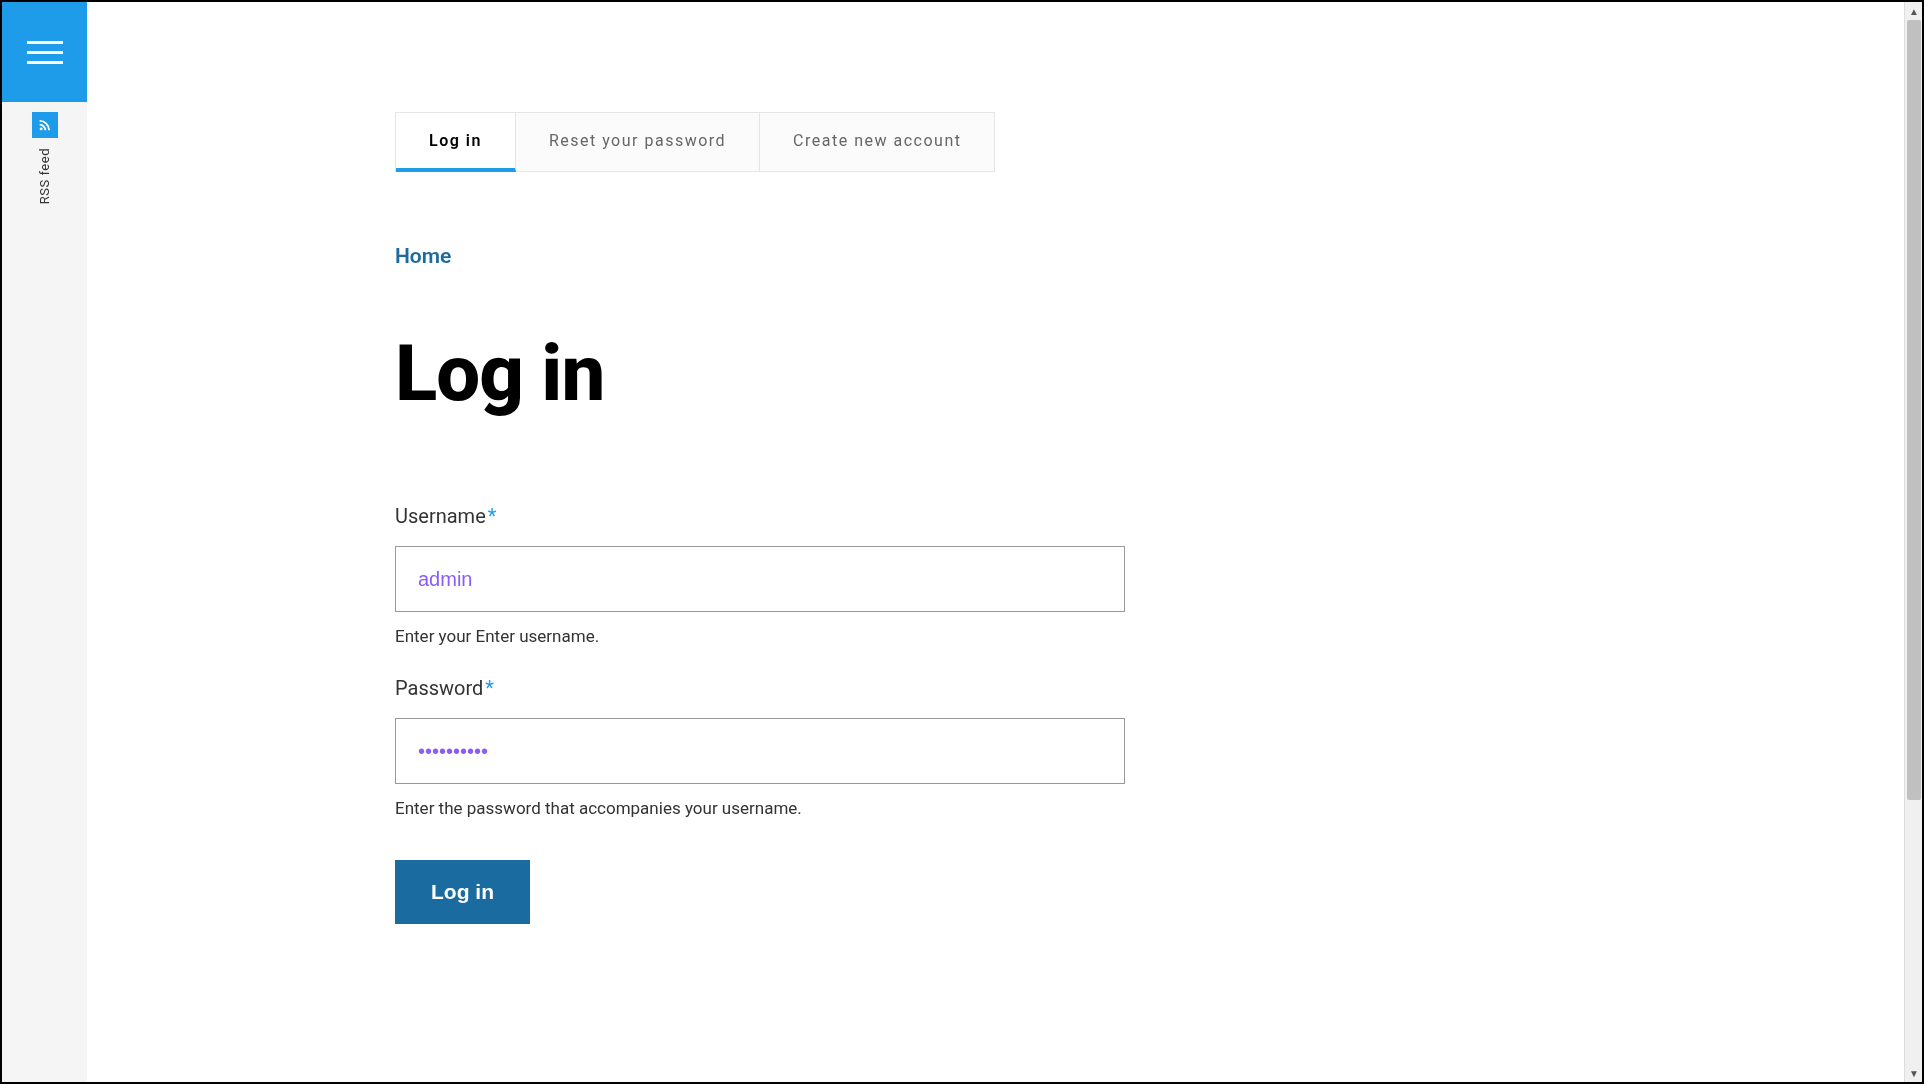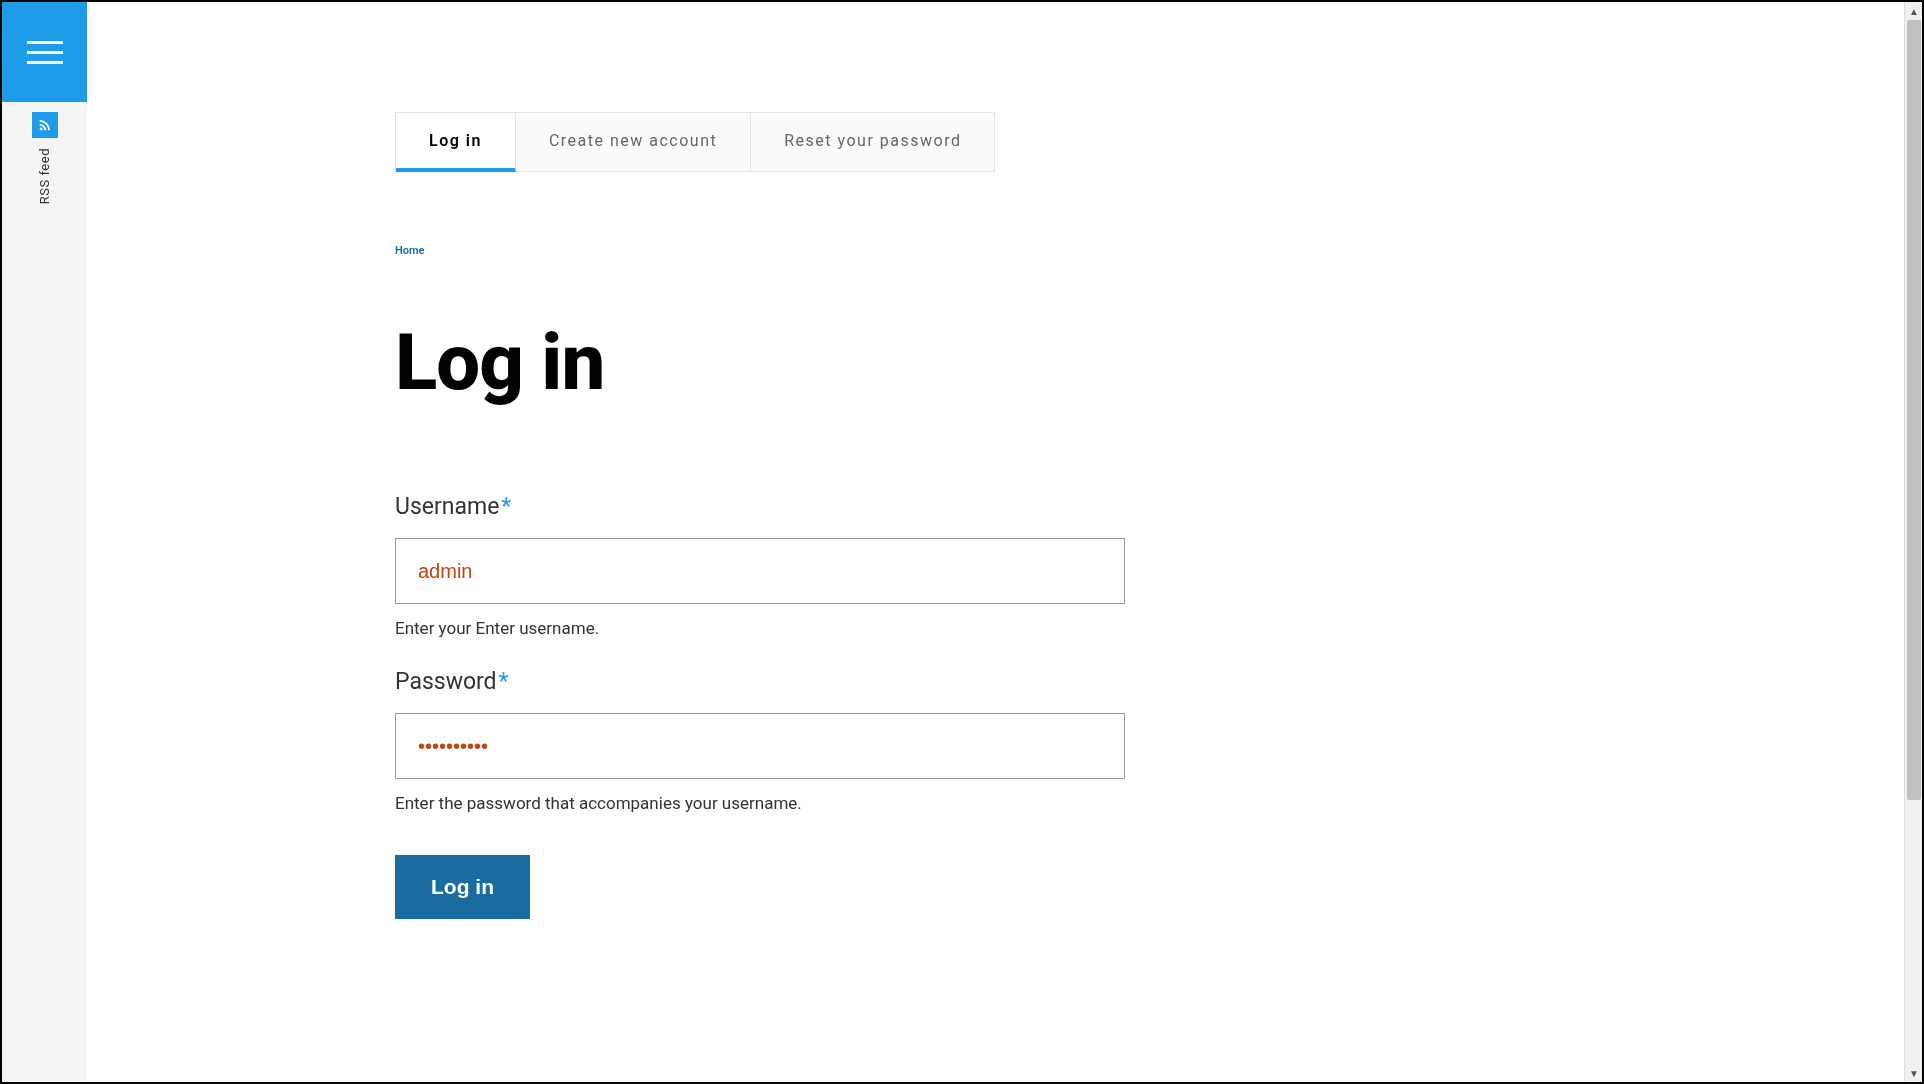--- a/index.html
+++ b/index.html
@@ -108,53 +108,53 @@
     }
     .tab.active {
       background: #fff;
       color: #000;
       font-weight: 600;
       border-bottom: 4px solid #1e9be9;
       margin-bottom: -1px;
     }
     .breadcrumb {
       margin-top: 72px;
-      font-size: 11px;
+      font-size: 21px;
       color: #1a6b9f;
       font-weight: 600;
     }
     .page-title {
       margin-top: 60px;
       font-size: 78px;
       font-weight: 800;
       color: #000;
       letter-spacing: -1px;
     }
     .form-group {
       margin-top: 85px;
     }
     .form-group.second {
       margin-top: 30px;
     }
     .label-row {
-      font-size: 23px;
+      font-size: 20px;
       color: #333;
       margin-bottom: 18px;
     }
     .required {
       color: #1e9be9;
       margin-left: 2px;
     }
     .text-input {
       width: 730px;
       height: 66px;
       border: 1px solid #999;
       padding: 0 22px;
       font-size: 20px;
-      color: #c2410c;
+      color: #8b5cf6;
       outline: none;
     }
     .help-text {
       margin-top: 14px;
       font-size: 17px;
       color: #333;
     }
     .submit-button {
       margin-top: 42px;
       background: #1a6b9f;
@@ -214,22 +214,22 @@
       <path d="M6.18 15.64a2.18 2.18 0 0 1 2.18 2.18C8.36 19 7.38 20 6.18 20 5 20 4 19 4 17.82a2.18 2.18 0 0 1 2.18-2.18M4 4.44A15.56 15.56 0 0 1 19.56 20h-2.83A12.73 12.73 0 0 0 4 7.27V4.44m0 5.66a9.9 9.9 0 0 1 9.9 9.9h-2.83A7.07 7.07 0 0 0 4 12.93V10.1Z"></path>
     </svg>
   </div>
   <div class="rss-label">RSS feed</div>
 </div>
 
 <div class="content">
   <div class="container">
     <div class="tabs">
       <div class="tab active">Log in</div>
+      <div class="tab">Reset your password</div>
       <div class="tab">Create new account</div>
-      <div class="tab">Reset your password</div>
     </div>
 
     <div class="breadcrumb">
       <a style="color:#1a6b9f;text-decoration:none;">Home</a>
     </div>
 
     <h1 class="page-title">Log in</h1>
 
     <div class="form-group">
       <div class="label-row">

